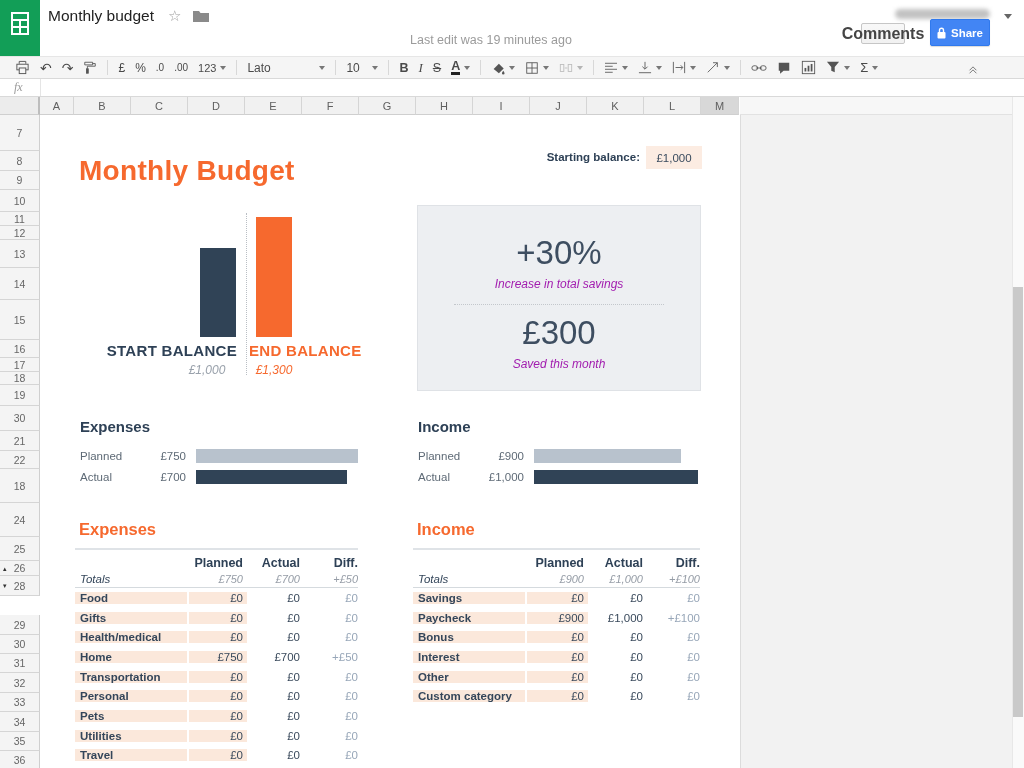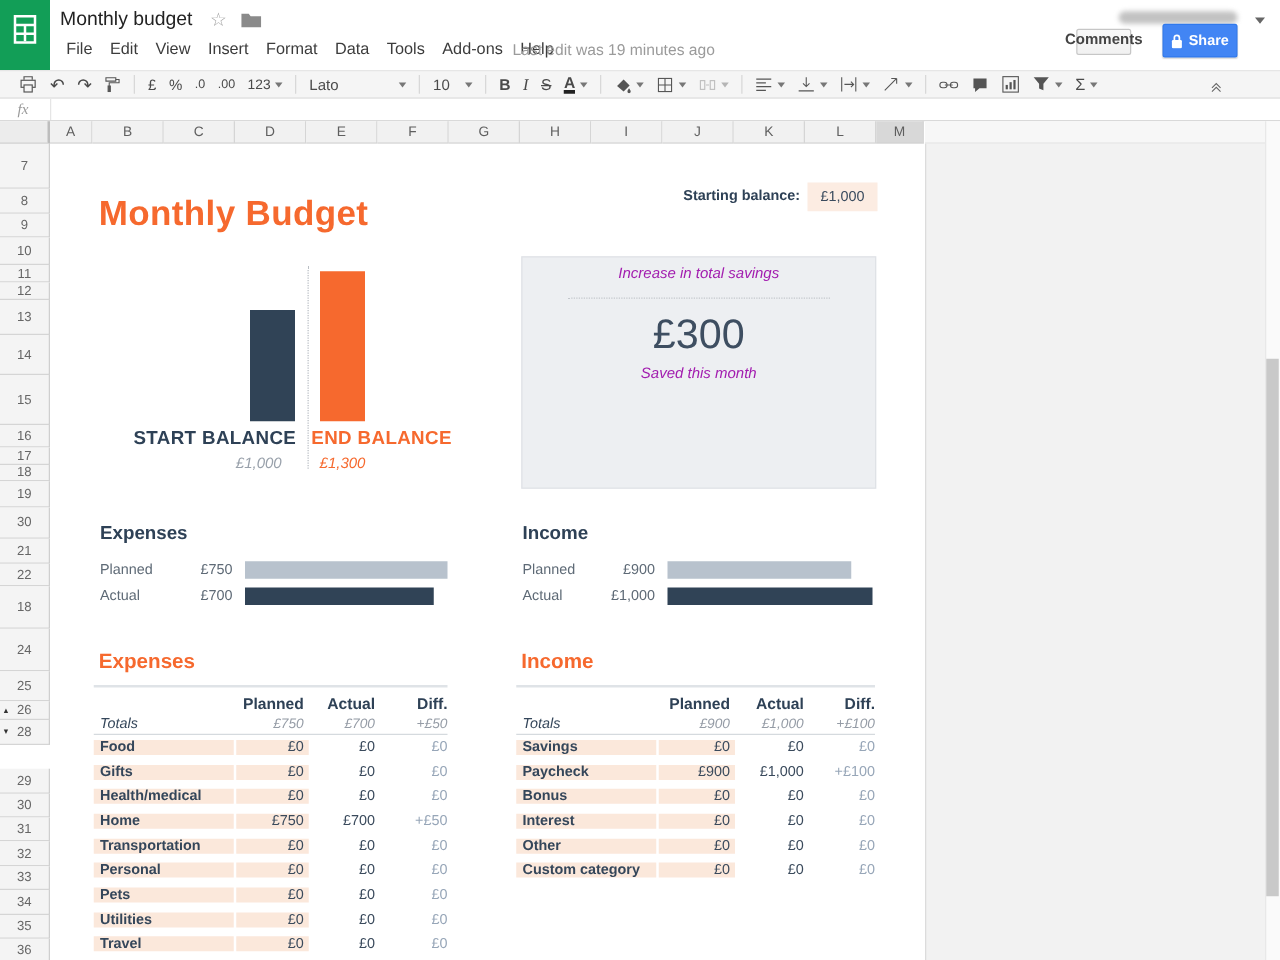--- a/index.html
+++ b/index.html
@@ -10,21 +10,21 @@
   #topbar{left:0;top:0;width:1024px;height:56px;background:#fff;}
   #logo{left:0;top:0;width:40px;height:56px;background:#129e57;display:flex;align-items:flex-start;justify-content:center;padding-top:12px;box-sizing:border-box;}
   #titlerow{left:48px;top:6px;height:20px;display:flex;align-items:center;}
   #doc-title{font-size:15.5px;color:#222;}
   .star{color:#9e9e9e;font-size:15px;margin-left:14px;}
   #menubar{left:46px;top:28px;height:20px;display:flex;align-items:center;}
   .menu-item{font-size:13px;color:#3c3c3c;padding:2px 7px;cursor:default;}
   #last-edit{font-size:12.5px;color:#9b9b9b;margin-left:10px;padding-top:1px;}
   #acct-blur{left:895px;top:9px;width:95px;height:10px;background:#c2c2c2;border-radius:5px;filter:blur(2px);}
   #acct-caret{left:1004px;top:14px;width:0;height:0;border:4px solid transparent;border-top:5px solid #666;}
-  #btn-comments{left:861px;top:23px;width:44px;height:21px;background:linear-gradient(#f8f8f8,#f1f1f1);border:1px solid #c6c6c6;border-radius:2px;color:#444;font-size:12px;font-weight:bold;display:flex;justify-content:center;box-sizing:border-box;}
+  #btn-comments{left:861px;top:23px;width:44px;height:21px;background:linear-gradient(#f8f8f8,#f1f1f1);border:1px solid #c6c6c6;border-radius:2px;color:#444;font-size:16px;font-weight:bold;display:flex;align-items:center;justify-content:center;box-sizing:border-box;}
   #btn-share{left:930px;top:19px;width:60px;height:27px;background:#4285f4;border:1px solid #3079ed;border-radius:2px;color:#fff;font-size:11.5px;font-weight:bold;display:flex;align-items:center;justify-content:center;gap:5px;box-sizing:border-box;box-shadow:0 1px 1px rgba(0,0,0,.15);}
 
   
   #toolbar{left:0;top:56px;width:1024px;height:23px;background:#f5f5f5;border-top:1px solid #e6e6e6;border-bottom:1px solid #d9d9d9;display:flex;align-items:center;box-sizing:border-box;padding-left:10px;color:#4a4a4a;}
   .tbi{display:flex;align-items:center;justify-content:center;height:18px;padding:0 5px;font-size:12px;}
   .tbi svg{display:block;}
   .tsep{width:1px;height:15px;background:#d8d8d8;margin:0 5px;}
   .caret{display:inline-block;width:0;height:0;border:3px solid transparent;border-top:4px solid #777;margin-left:4px;position:relative;top:2px;}
   .caret.lite{border-top-color:#b5b5b5;}
   .tb-b{font-weight:bold;font-size:12.5px;}
@@ -116,32 +116,20 @@
   </div>
   <div class="abs" id="titlerow">
     <span id="doc-title">Monthly budget</span>
     <span class="star">☆</span>
     <span style="margin-left:12px;display:flex;">
       <svg width="16" height="12" viewBox="0 0 16 12">
           <path d="M0 1h6l1.5 2H16v9H0z" fill="#8a8a8a"></path>
         </svg>
     </span>
   </div>
-  <div class="abs" id="menubar">
-
-  <span class="menu-item">File</span>
-      <span class="menu-item">Edit</span>
-      <span class="menu-item">View</span>
-      <span class="menu-item">Insert</span>
-      <span class="menu-item">Format</span>
-      <span class="menu-item">Data</span>
-      <span class="menu-item">Tools</span>
-      <span class="menu-item">Add-ons</span>
-      <span class="menu-item">Help</span>
-    </div>
   <span class="abs" id="last-edit" style="left:400px;top:32px;">Last edit was 19 minutes ago</span>
   <div class="abs" id="acct-blur"></div>
   <div class="abs" id="acct-caret"></div>
   <div class="abs" id="btn-comments">
     <span>Comments</span>
   </div>
   <div class="abs" id="btn-share">
     <span style="display:flex;">
       <svg width="9" height="12" viewBox="0 0 9 12">
           <rect x="0.5" y="5" width="8" height="6.5" rx="1" fill="#fff"></rect>
@@ -472,20 +460,21 @@
     <div class="abs" id="dotline"></div>
     <div class="abs" id="bar-start" style="height: 89px;"></div>
     <div class="abs" id="bar-end" style="height: 120px;"></div>
     <div class="abs" id="lbl-start">START BALANCE</div>
     <div class="abs" id="val-start">£1,000</div>
     <div class="abs" id="lbl-end">END BALANCE</div>
     <div class="abs" id="val-end">£1,300</div>
   </div>
 
   <div class="abs" id="savings-box">
+    <div id="sv-pct">+30%</div>
     <div class="sv-cap">Increase in total savings</div>
     <div id="sv-div"></div>
     <div id="sv-amt">£300</div>
     <div class="sv-cap">Saved this month</div>
   </div>
 
   <div class="abs sum-title" style="left:40px;">Expenses</div>
   <div class="abs sumrows" style="left:40px;">
 
       <div class="sumrow">

